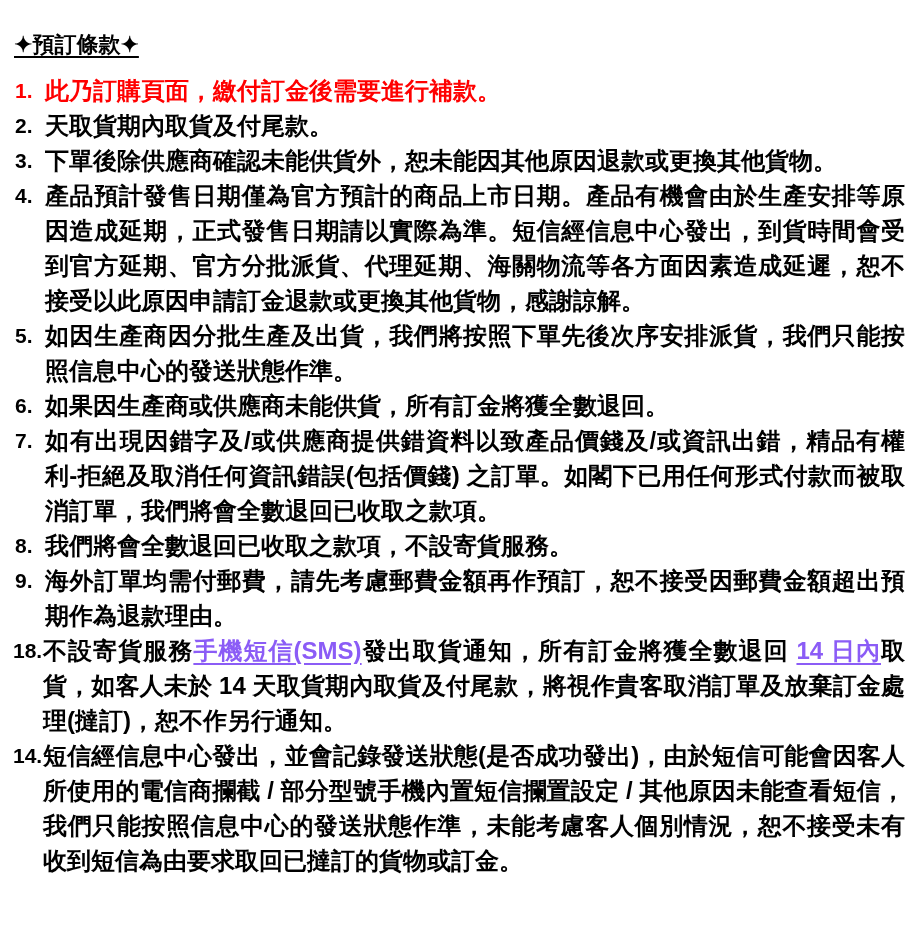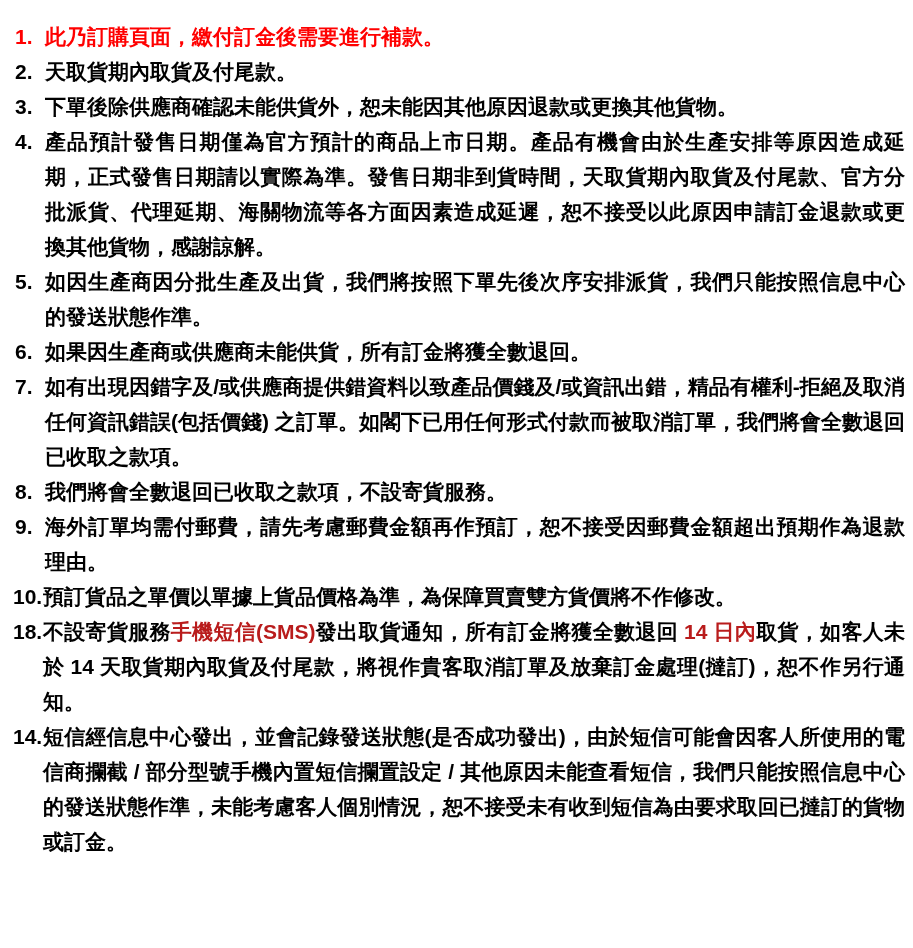--- a/index.html
+++ b/index.html
@@ -48,62 +48,64 @@
   .num {
     flex: 0 0 30px;
     font-size: 21px;
     line-height: 35px;
     padding-left: 1px;
     white-space: nowrap;
   }
   .item.single .num { padding-left: 3px; }
   .txt {
     flex: 1 1 auto;
-    font-size: 21px;
+    font-size: 24px;
     line-height: 35px;
     text-align: justify;
     text-justify: inter-ideograph;
     letter-spacing: 0;
     word-break: break-all;
   }
   .item.red, .item.red .num, .item.red .txt {
     color: #FF0000;
   }
   .hl-red {
-    color: #b91c1c;
+    color: #8b5cf6;
+    text-decoration: underline;
     text-underline-offset: 4px;
   }
 </style>
 </head>
 <body>
 
 <div class="doc">
 
 
+  <div class="section-title">✦預訂條款✦</div>
 
   <div class="terms">
 
     <div class="item single red">
       <span class="num">1.</span>
       <div class="txt">此乃訂購頁面，繳付訂金後需要進行補款。</div>
     </div>
 
     <div class="item single">
       <span class="num">2.</span>
       <div class="txt">天取貨期內取貨及付尾款。</div>
     </div>
 
     <div class="item single">
       <span class="num">3.</span>
       <div class="txt">下單後除供應商確認未能供貨外，恕未能因其他原因退款或更換其他貨物。</div>
     </div>
 
     <div class="item single">
       <span class="num">4.</span>
-      <div class="txt">產品預計發售日期僅為官方預計的商品上市日期。產品有機會由於生產安排等原因造成延期，正式發售日期請以實際為準。發售日期非到貨時間，天取貨期內取貨及付尾款、官方分批派貨、代理延期、海關物流等各方面因素造成延遲，恕不接受以此原因申請訂金退款或更換其他貨物，感謝諒解。</div>
+      <div class="txt">產品預計發售日期僅為官方預計的商品上市日期。產品有機會由於生產安排等原因造成延期，正式發售日期請以實際為準。短信經信息中心發出，到貨時間會受到官方延期、官方分批派貨、代理延期、海關物流等各方面因素造成延遲，恕不接受以此原因申請訂金退款或更換其他貨物，感謝諒解。</div>
     </div>
 
     <div class="item single">
       <span class="num">5.</span>
       <div class="txt">如因生產商因分批生產及出貨，我們將按照下單先後次序安排派貨，我們只能按照信息中心的發送狀態作準。</div>
     </div>
 
     <div class="item single">
       <span class="num">6.</span>
       <div class="txt">如果因生產商或供應商未能供貨，所有訂金將獲全數退回。</div>
@@ -117,24 +119,20 @@
     <div class="item single">
       <span class="num">8.</span>
       <div class="txt">我們將會全數退回已收取之款項，不設寄貨服務。</div>
     </div>
 
     <div class="item single">
       <span class="num">9.</span>
       <div class="txt">海外訂單均需付郵費，請先考慮郵費金額再作預訂，恕不接受因郵費金額超出預期作為退款理由。</div>
     </div>
 
-    <div class="item">
-      <span class="num">10.</span>
-      <div class="txt">預訂貨品之單價以單據上貨品價格為準，為保障買賣雙方貨價將不作修改。</div>
-    </div>
 
     <div class="item">
       <span class="num">18.</span>
       <div class="txt"><span>不設寄貨服務</span><span class="hl-red">手機短信(SMS)</span><span>發出取貨通知，所有訂金將獲全數退回 </span><span class="hl-red">14 日內</span><span>取貨，如客人未於 14 天取貨期內取貨及付尾款，將視作貴客取消訂單及放棄訂金處理(撻訂)，恕不作另行通知。</span></div>
     </div>
 
     <div class="item">
       <span class="num">14.</span>
       <div class="txt">短信經信息中心發出，並會記錄發送狀態(是否成功發出)，由於短信可能會因客人所使用的電信商攔截 / 部分型號手機內置短信攔置設定 / 其他原因未能查看短信，我們只能按照信息中心的發送狀態作準，未能考慮客人個別情況，恕不接受未有收到短信為由要求取回已撻訂的貨物或訂金。</div>
     </div>

